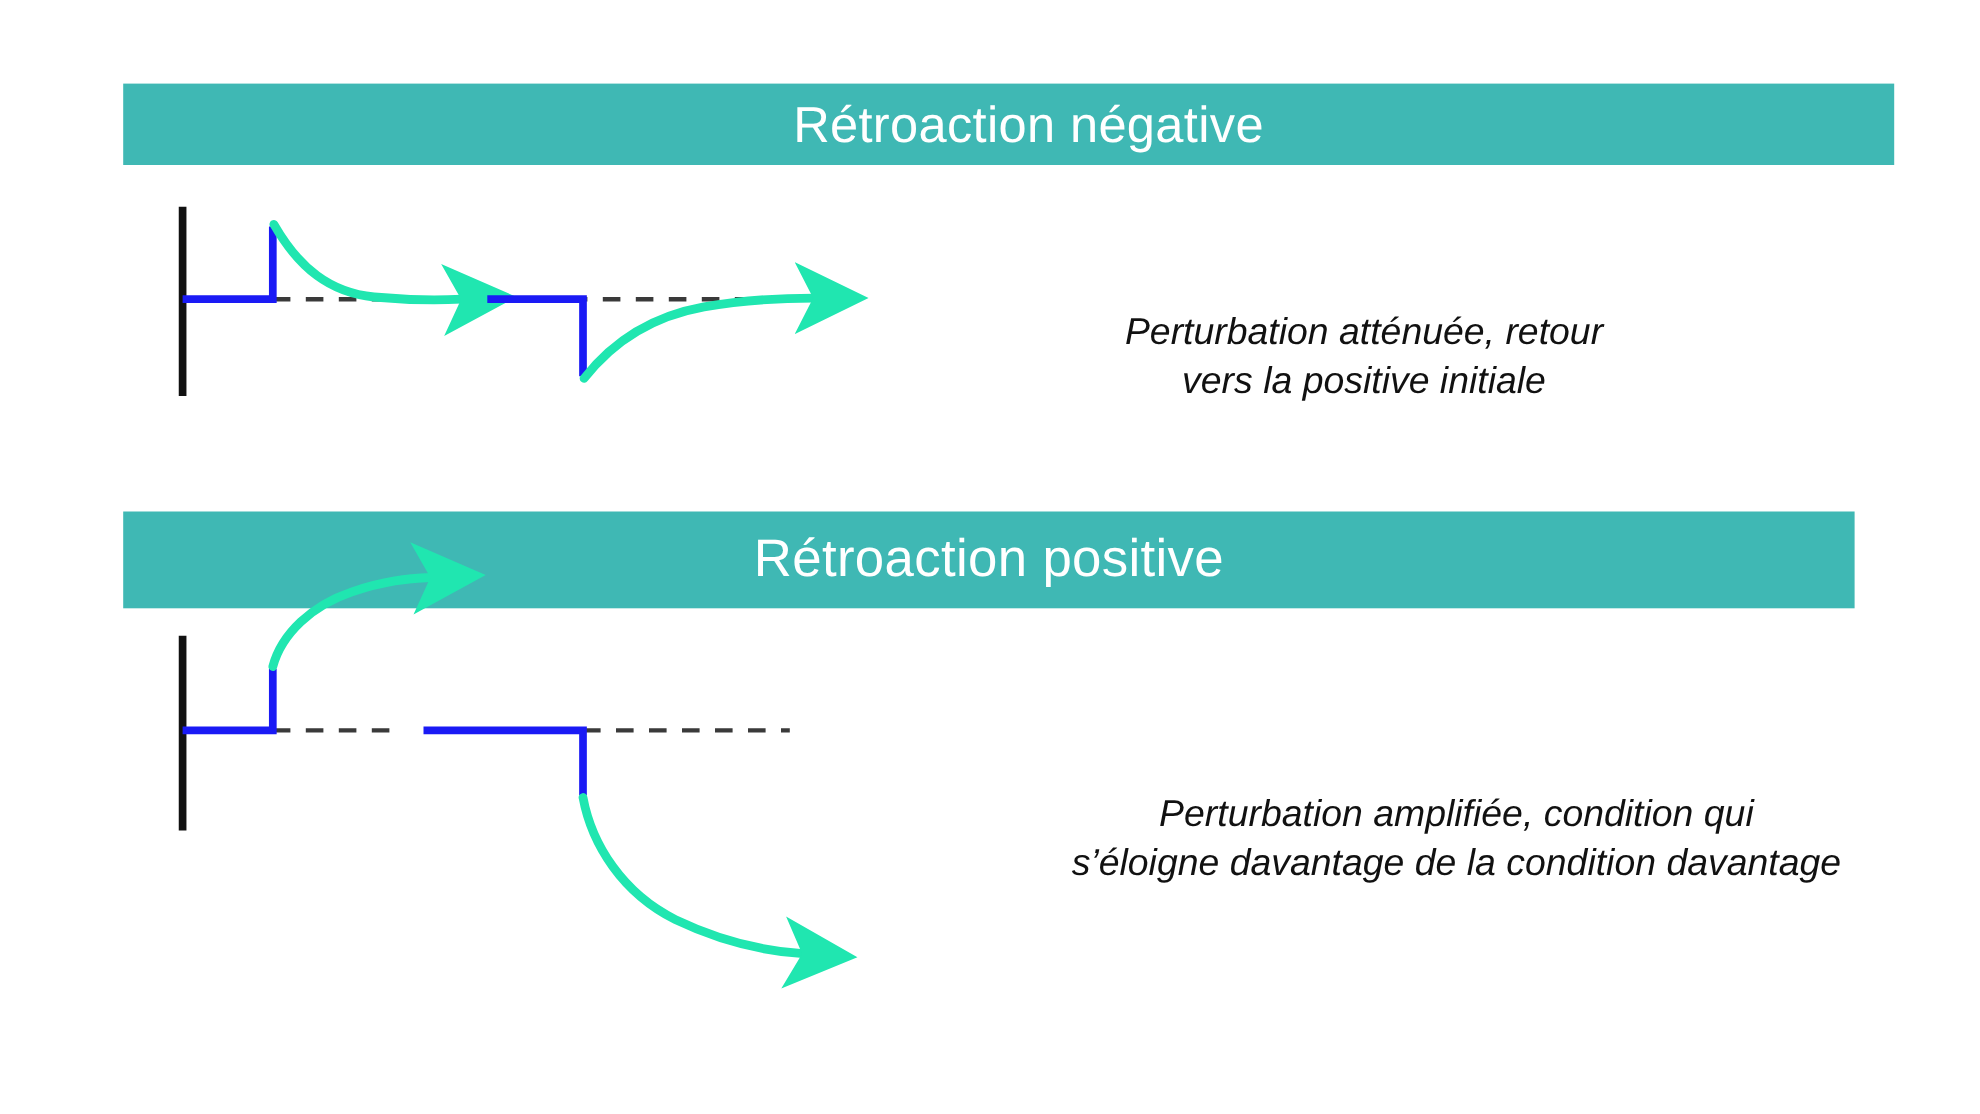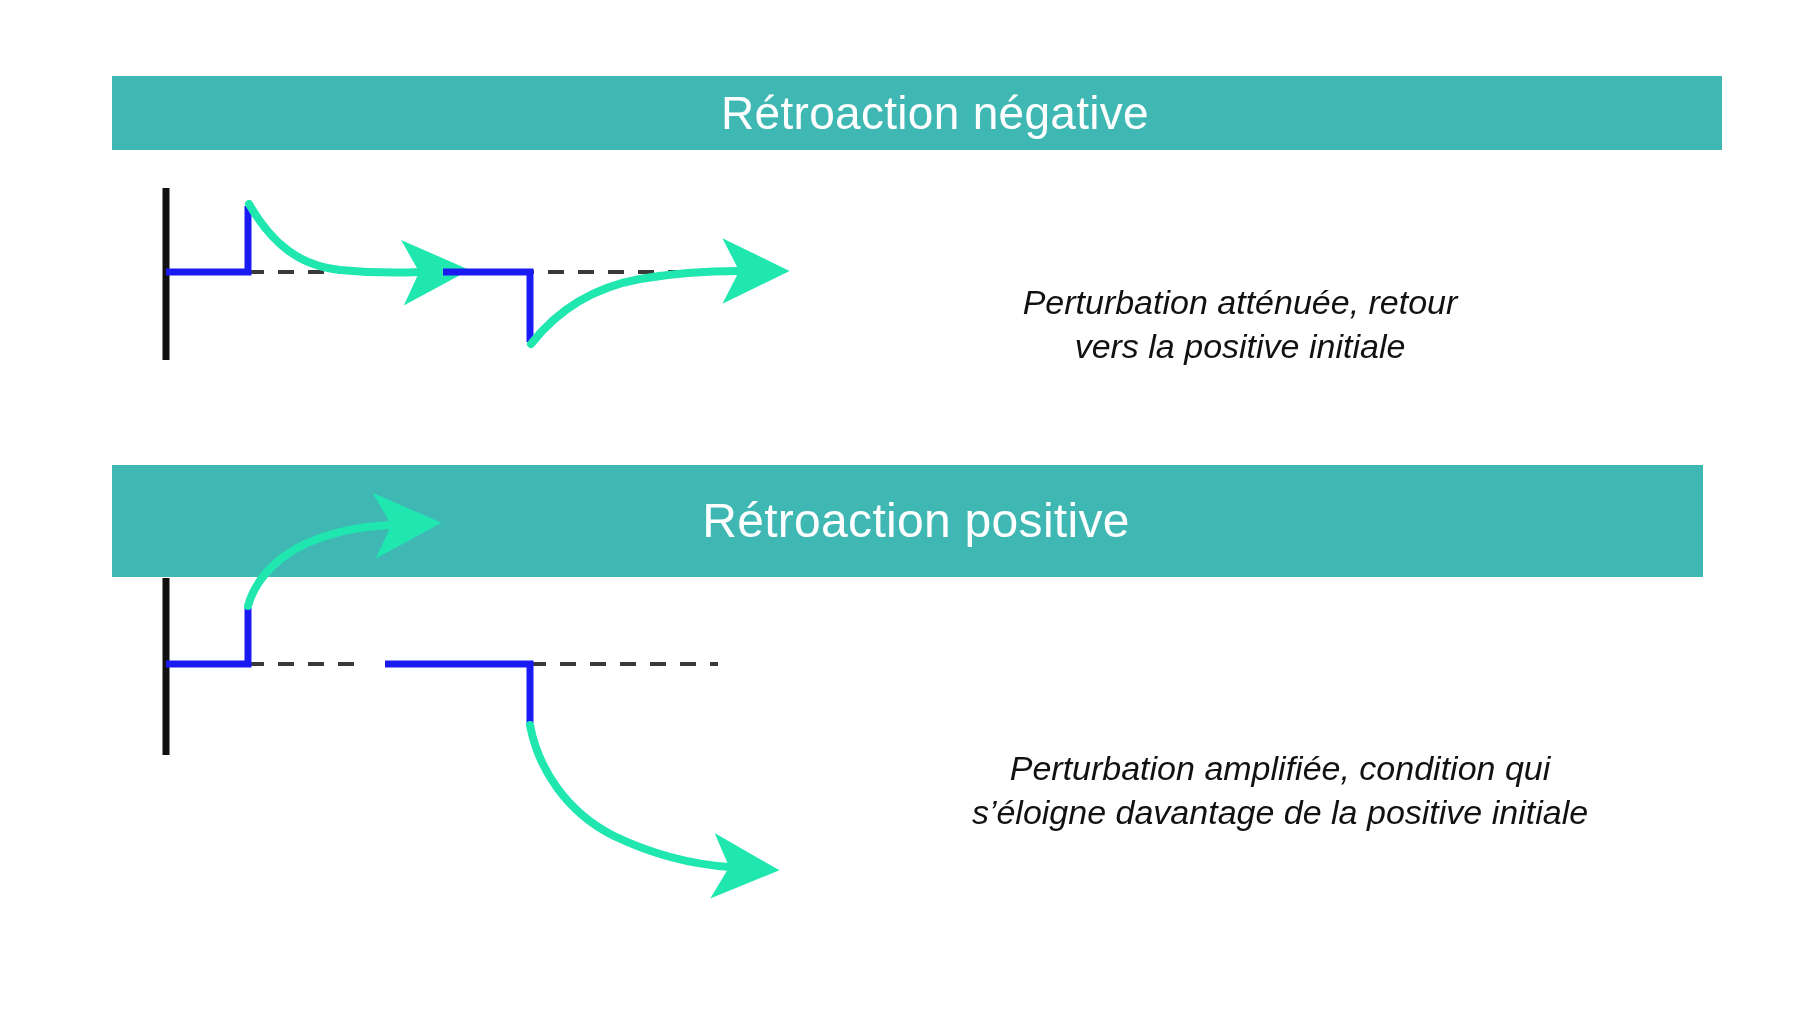--- a/index.html
+++ b/index.html
@@ -25,21 +25,21 @@
   .banner {
     position: absolute;
     left: 112px;
     width: 1574px;
     background: #3FB8B4;
     display: flex;
     align-items: center;
     justify-content: center;
   }
   #banner-negative { top: 76px;  height: 74px; padding-left: 36px; }
-  #banner-positive { top: 465px; height: 112px; padding-left: 17px; }
+  #banner-positive { top: 465px; height: 88px; }
 
   .banner-title {
     color: #ffffff;
     font-size: 46px;
     font-weight: 500;
     letter-spacing: 0.3px;
     line-height: 1;
     white-space: nowrap;
   }
   #banner-positive .banner-title { font-size: 48px; }
@@ -69,24 +69,23 @@
     line-height: 1.30;
     font-weight: 400;
     font-style: italic;
   }
   #caption-negative {
     left: 900px;
     top: 280px;
     width: 680px;
   }
   #caption-positive {
-    left: 880px;
+    left: 924px;
     top: 718px;
     width: 800px;
-    margin-top: 28px;
   }
   .caption-line { display: block; white-space: nowrap; }
 </style>
 </head>
 <body>
 
 <div class="page">
 
   <div class="banner" id="banner-negative">
     <span class="banner-title">Rétroaction négative</span>
@@ -148,16 +147,16 @@
       <path d="M248,46 C256,16 284,-10 320,-22 C350,-32 370,-34 392,-35" fill="none" stroke="#20E6B0" stroke-width="8" stroke-linecap="round" marker-end="url(#ah-pos-1)"></path>
 
       <path d="M385,104 L530,104 L530,163" fill="none" stroke="#1A1AF5" stroke-width="7" stroke-linecap="butt"></path>
 
       <path d="M530,165 C538,208 566,252 614,276 C660,298 700,305 730,307" fill="none" stroke="#20E6B0" stroke-width="8" stroke-linecap="round" marker-end="url(#ah-pos-2)"></path>
     </svg>
   </div>
 
   <div class="caption" id="caption-positive">
     <span class="caption-line">Perturbation amplifiée, condition qui</span>
-    <span class="caption-line">s’éloigne davantage de la positive initiale</span>
+    <span class="caption-line">s’éloigne davantage de la condition davantage</span>
   </div>
 
 </div>
 
 </body></html>

